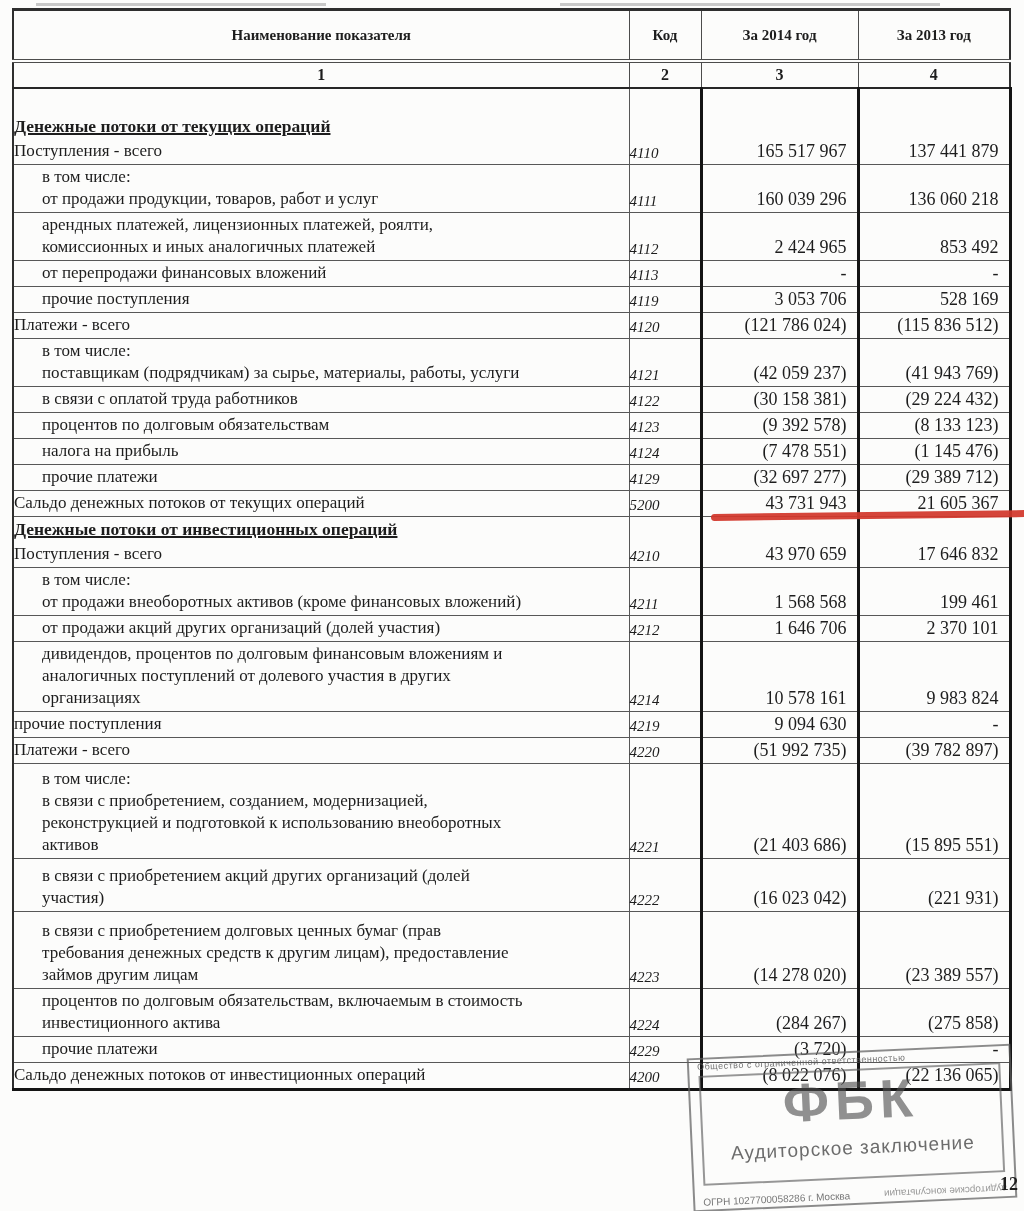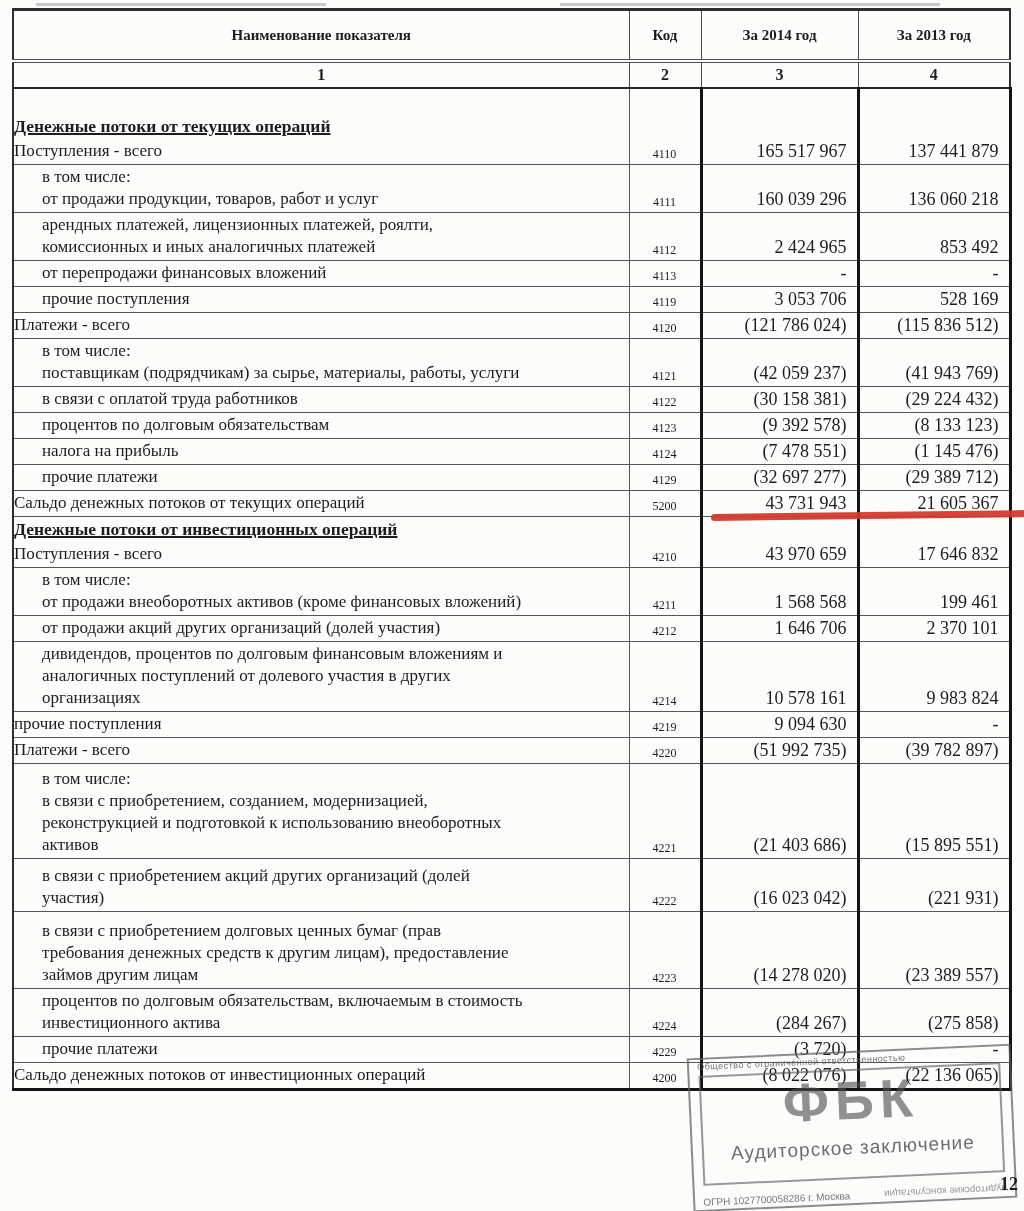--- a/index.html
+++ b/index.html
@@ -31,22 +31,22 @@
     border-bottom:2px solid #262626; text-align:center; font-weight:bold;
     font-size:16px; height:22px; vertical-align:middle;
   }
   tr.nums td:first-child { border-left:2px solid #2e2e2e; }
   tr.nums td { border-right:1px solid #4c4c4c; }
   tr.nums td:last-child { border-right:2px solid #2e2e2e; }
 
   
   td.bname { border-left:2px solid #2e2e2e; border-right:1px solid #565656;
              font-size:17px; line-height:22px; vertical-align:bottom; padding:1px 4px 2px 0; }
-  td.bcode { border-right:3px solid #141414; text-align:center; vertical-align:bottom;
-             font-size:12px; padding:1px 0 2px 0; }
+  td.bcode { border-right:3px solid #141414; text-align:left; vertical-align:bottom;
+             font-size:15px; padding:1px 0 2px 0;font-style:italic; }
   td.bv    { border-right:3px solid #141414; text-align:right; vertical-align:bottom;
              font-size:18px; padding:1px 10px 2px 0;margin-left:8px; }
   tr.brow td { border-bottom:1px solid #575757; }
   tr.brow.noline td { border-bottom:none; }
   tr.brow.thick td { border-bottom:3px solid #141414; }
 
   .nline { display:block; }
   .ind0 { }
   .ind1 { padding-left:28px; }
   .section-title {

